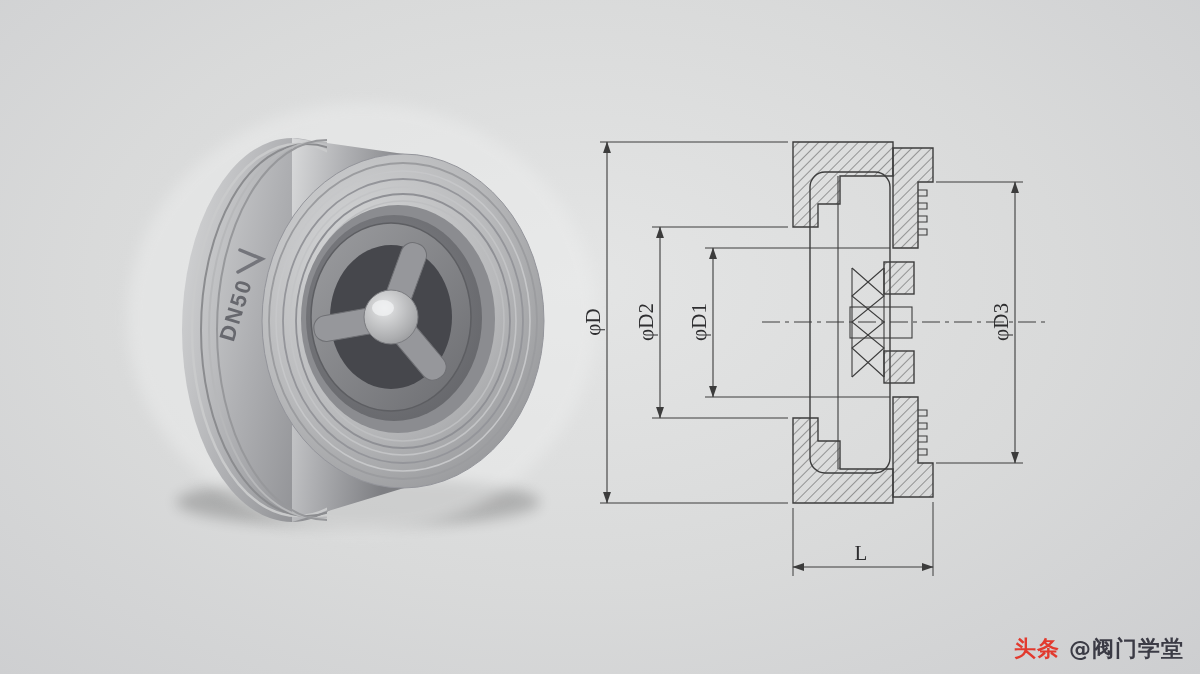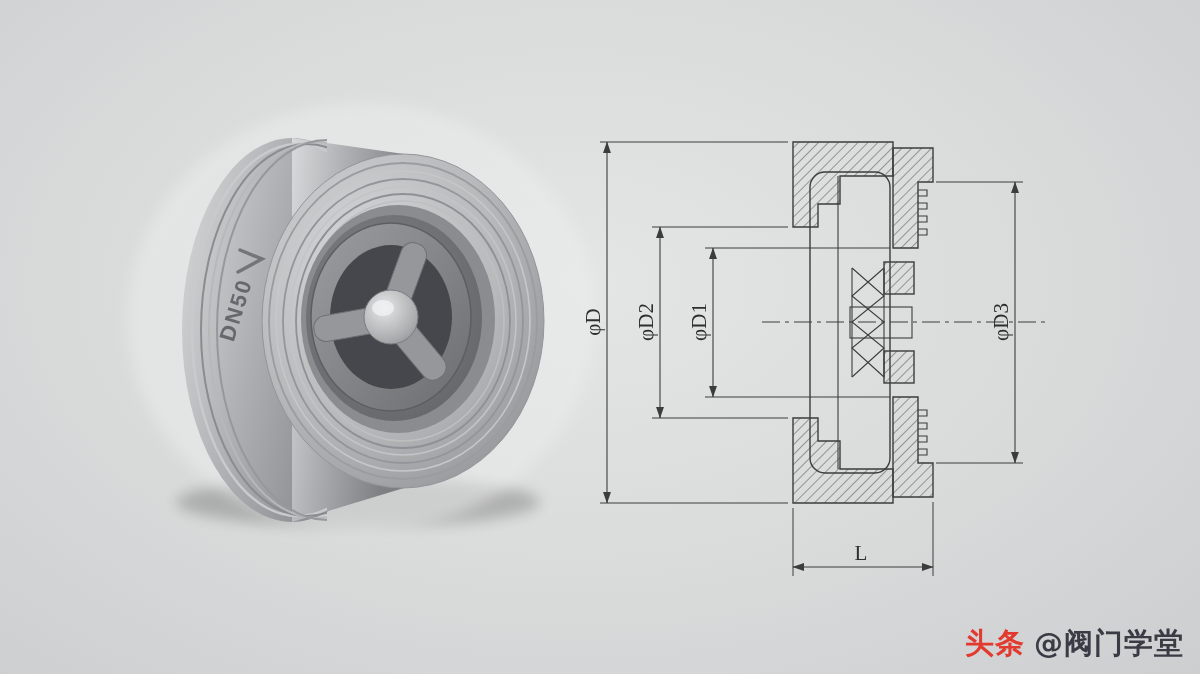--- a/index.html
+++ b/index.html
@@ -6,21 +6,21 @@
   html, body { margin: 0; padding: 0; width: 1200px; height: 674px; overflow: hidden; }
   body { font-family: "Liberation Sans", sans-serif; background: #d7d8d8; }
   .canvas {
     position: relative; width: 1200px; height: 674px;
     background: radial-gradient(ellipse at 48% 42%, #e4e5e5 0%, #d9dada 55%, #cdced0 100%);
   }
   .fig-svg { position: absolute; left: 0; top: 0; display: block; }
   .dim-label { font-family: "Liberation Serif", serif; font-size: 21px; fill: #2e2e30; }
   .watermark {
     position: absolute; right: 16px; bottom: 10px; white-space: nowrap;
-    font-family: "DejaVu Sans", sans-serif; font-weight: 700; font-size: 29px; letter-spacing: 1px;
+    font-family: "DejaVu Sans", sans-serif; font-weight: 700; font-size: 22px; letter-spacing: 1px;
   }
   .watermark .brand  { color: #e23a2e; margin-right: 9px; }
   .watermark .handle { color: #3b3b45; }
 </style>
 </head>
 <body>
 
 <div class="canvas">
 
   <svg class="fig-svg" width="1200" height="674" viewBox="0 0 1200 674">

